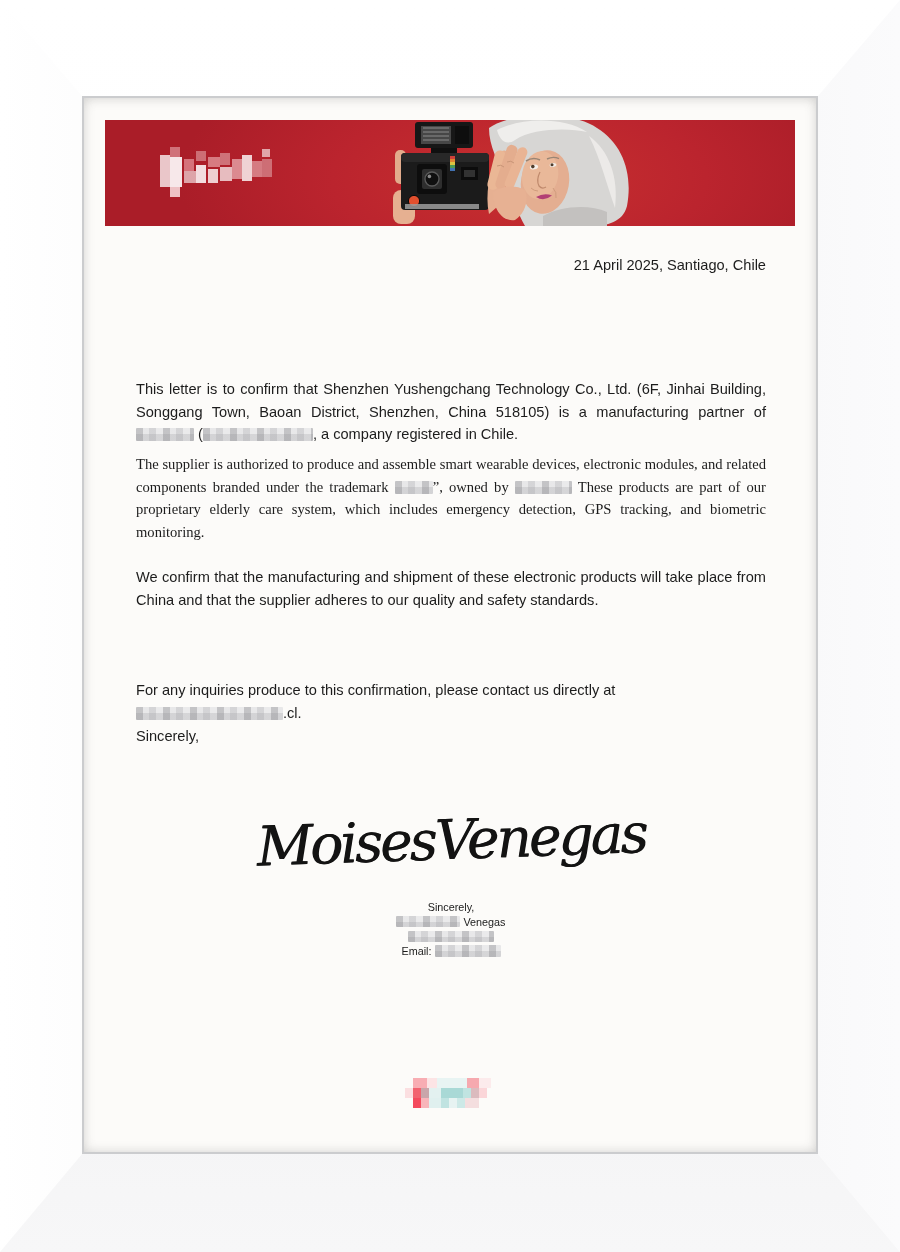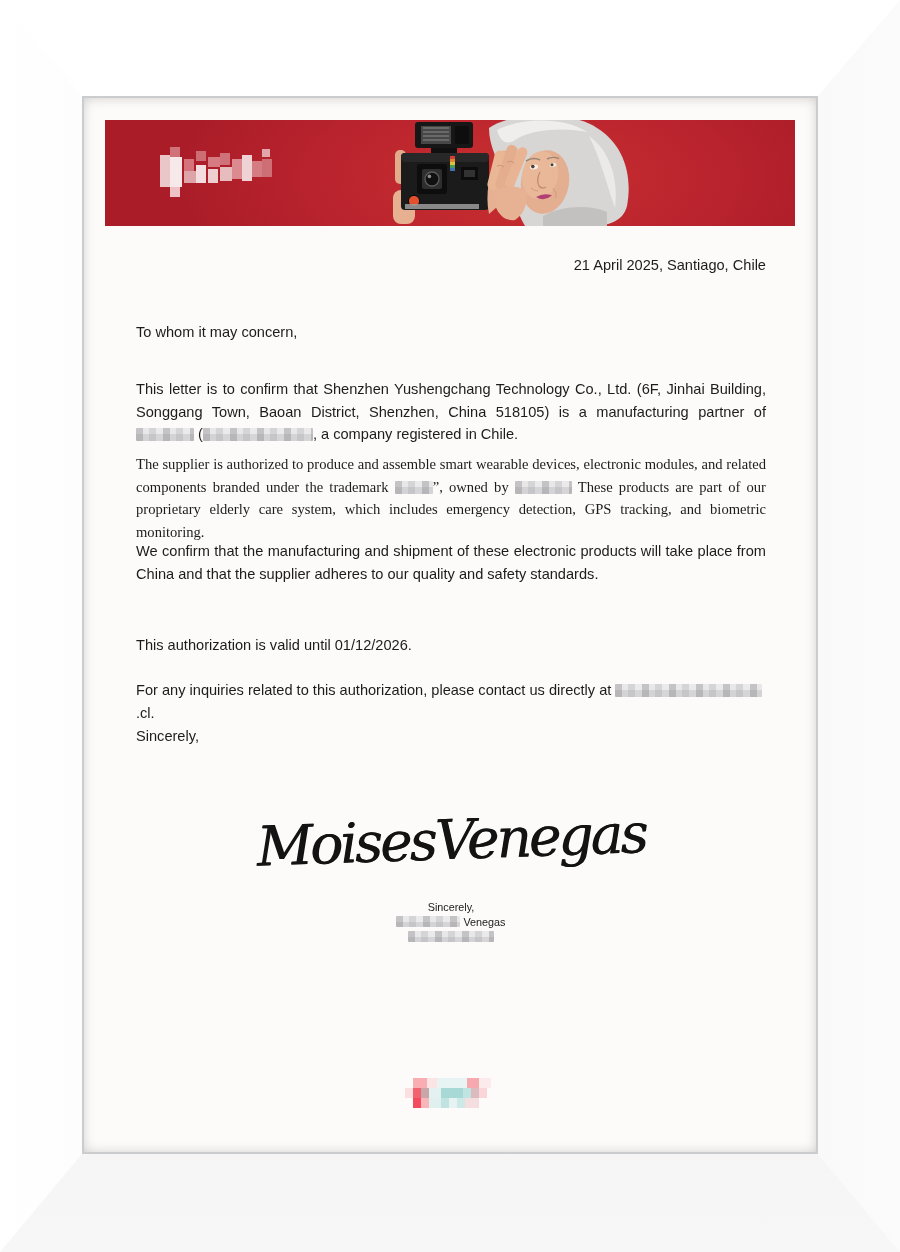--- a/index.html
+++ b/index.html
@@ -29,21 +29,21 @@
     background-color:#aa1d28;}
   .banner-logo{position:absolute;left:55px;top:25px;width:124px;height:52px;}
   .banner-photo{position:absolute;left:288px;top:0;width:248px;height:106px;}
 
   
   .p{position:absolute;left:136px;width:630px;margin:0;font-size:14.6px;line-height:22.6px;
     color:#1c1c1c;}
   .just{text-align:justify;}
   .date{top:254px;text-align:right;}
   .greet{top:321px;}
-  .p1{top:378px;} .p2{top:453px;font-family:Liberation Serif, serif;} .p3{top:540px;} .p4{top:634px;} .p5{top:679px;}
+  .p1{top:378px;} .p2{top:453px;font-family:Liberation Serif, serif;} .p3{top:566px;} .p4{top:634px;} .p5{top:679px;}
   .closing{top:725px;}
 
   
   .px{display:inline-block;height:13px;vertical-align:-2px;border-radius:1px;
     background-image:
       repeating-linear-gradient(90deg,rgba(148,148,152,.45) 0 7px,rgba(214,214,217,.16) 7px 13px,
         rgba(176,176,180,.38) 13px 20px,rgba(228,228,230,.14) 20px 27px),
       repeating-linear-gradient(180deg,#ebebec 0 6px,#d3d3d5 6px 13px);}
   .px-sm{height:11px;vertical-align:-1px;}
 
@@ -151,40 +151,39 @@
       <rect x="98" y="30" width="11" height="40" rx="5" fill="#eab795" transform="rotate(14 103 50)"></rect>
       <rect x="108" y="24" width="11" height="46" rx="5" fill="#e4ad8e" transform="rotate(18 113 47)"></rect>
       <rect x="118" y="26" width="10" height="44" rx="5" fill="#e9b494" transform="rotate(22 123 48)"></rect>
       <path d="M100,72 C108,66 122,64 132,70 C136,80 132,94 122,100 C110,102 100,90 100,72 Z" fill="#e7b193"></path>
       <path d="M104,46 Q108,44 111,47 M114,42 Q118,40 121,43" stroke="#c89577" stroke-width="1" fill="none"></path>
     </svg>
   </div>
 
   <p class="p date">21 April 2025, Santiago, Chile</p>
 
-  <p class="p greet">To whom it may concern,</p>
 
   <p class="p p1 just"><span>This letter is to confirm that Shenzhen Yushengchang Technology Co., Ltd. (6F, Jinhai Building, Songgang Town, Baoan District, Shenzhen, China 518105) is a manufacturing partner of </span><span class="px" style="width:58px"></span><span> (</span><span class="px" style="width:110px"></span><span>, a company registered in Chile.</span></p>
 
   <p class="p p2 just"><span>The supplier is authorized to produce and assemble smart wearable devices, electronic modules, and related components branded under the trademark </span><span class="px" style="width:38px"></span><span>”, owned by </span><span class="px" style="width:57px"></span><span> These products are part of our proprietary elderly care system, which includes emergency detection, GPS tracking, and biometric monitoring.</span></p>
 
   <p class="p p3 just">We confirm that the manufacturing and shipment of these electronic products will take place from China and that the supplier adheres to our quality and safety standards.</p>
 
-  <p class="p p4">This authorization is valid until 01/12/2026.</p>
-
-  <p class="p p5"><span>For any inquiries related to this authorization, please contact us directly at </span><span class="px" style="width:147px"></span><span>.cl.</span></p>
+
+  <p class="p p5"><span>For any inquiries produce to this confirmation, please contact us directly at </span><span class="px" style="width:147px"></span><span>.cl.</span></p>
 
   <p class="p closing">Sincerely,</p>
 
   <div class="sig-script">Moises Venegas</div>
 
   <div class="sig-block">
     <div>Sincerely,</div>
     <div><span class="px px-sm" style="width:64px"></span> <span>Venegas</span></div>
     <div><span class="px px-sm" style="width:86px"></span></div>
+    <div><span>Email:</span> <span class="px" style="width:66px;height:12px"></span></div>
   </div>
 
   <svg class="footer-logo" viewBox="0 0 88 30">
     <rect x="8" y="0" width="14" height="10" fill="#F8ADB3"></rect>
     <rect x="22" y="0" width="10" height="10" fill="#FCE4E5"></rect>
     <rect x="32" y="0" width="30" height="10" fill="#E8F4F3"></rect>
     <rect x="62" y="0" width="12" height="10" fill="#F6A9AF"></rect>
     <rect x="74" y="0" width="12" height="10" fill="#FCEBEC"></rect>
     <rect x="0" y="10" width="8" height="10" fill="#FBDFE1"></rect>
     <rect x="8" y="10" width="8" height="10" fill="#F2626F"></rect>

